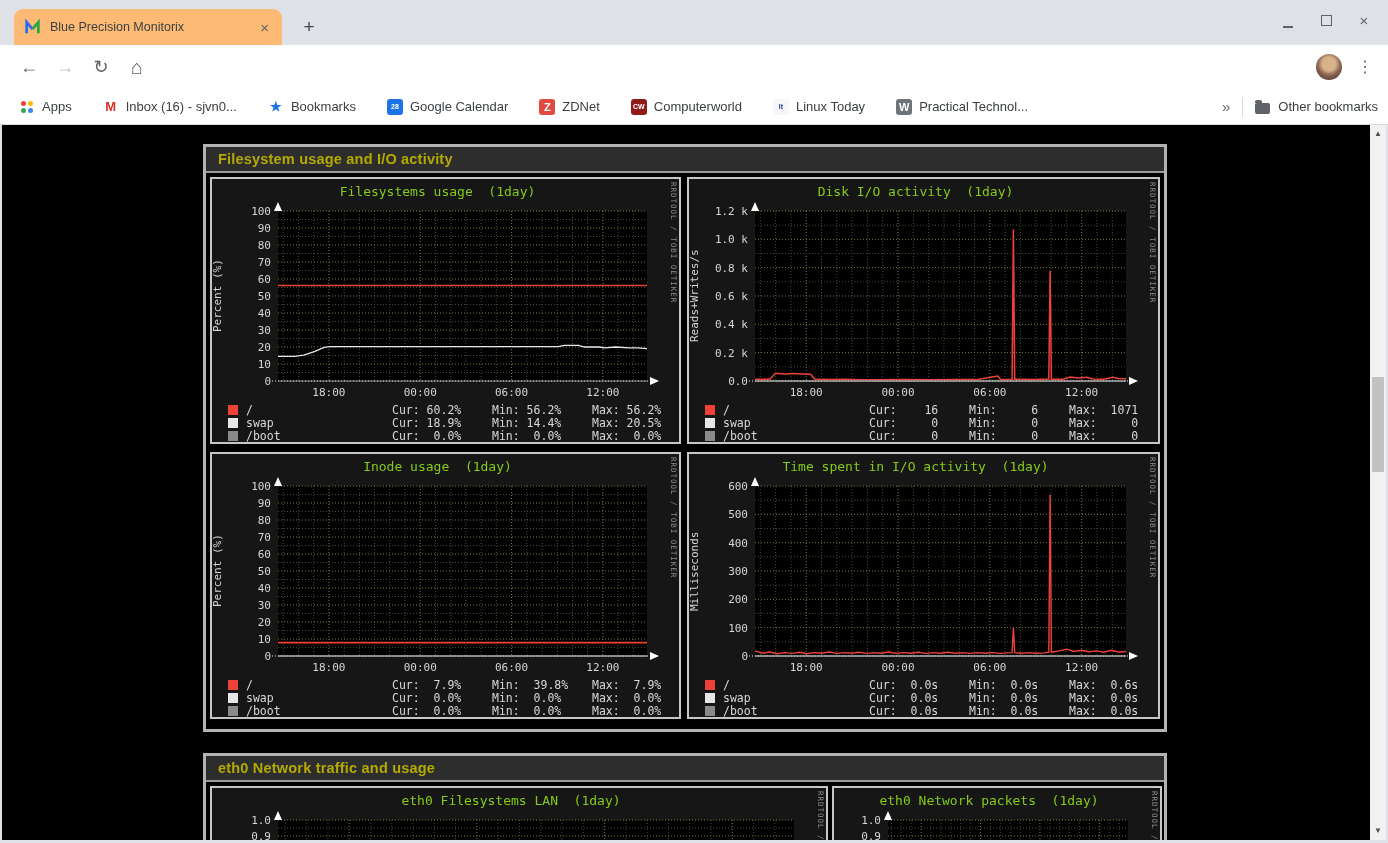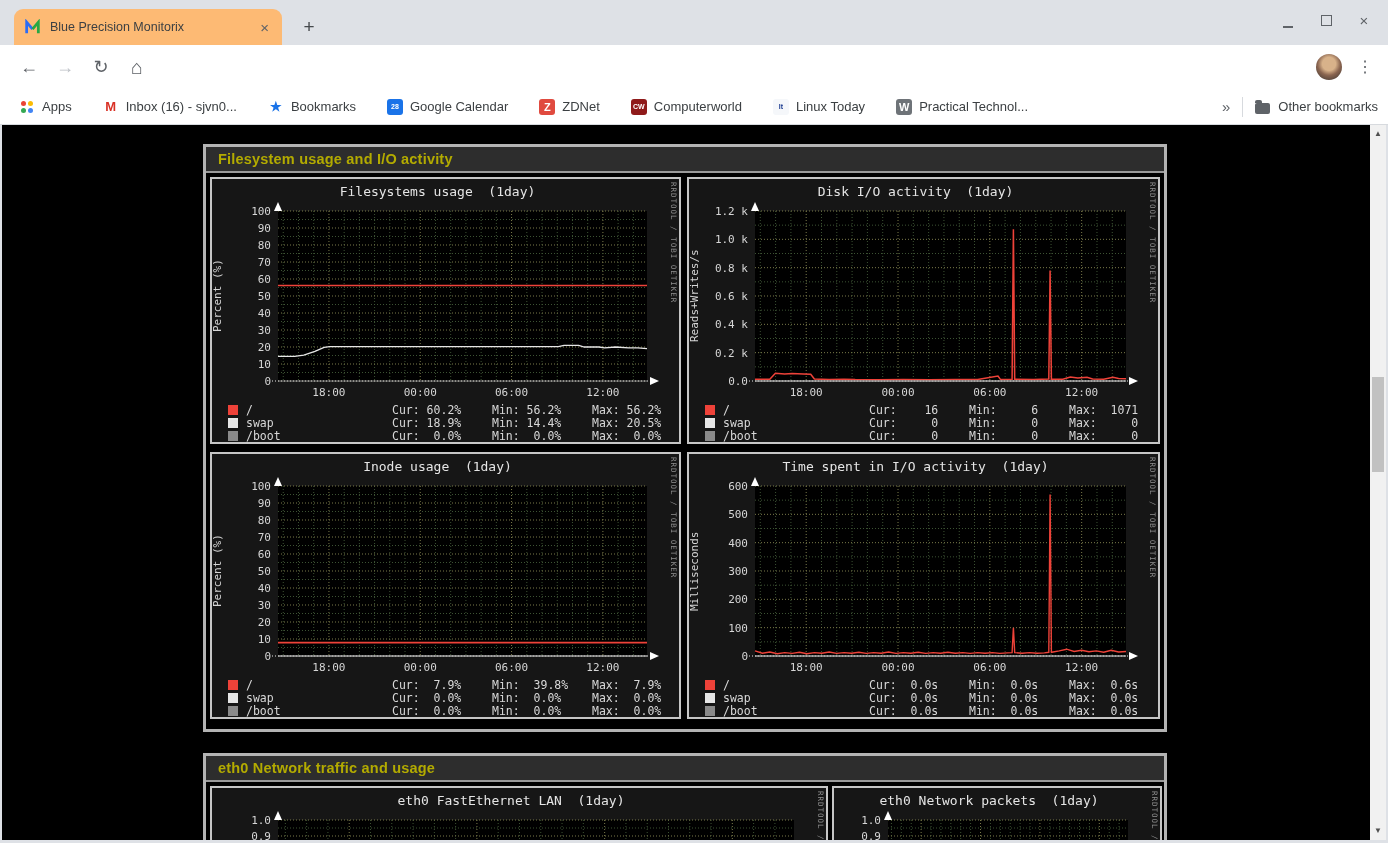--- a/index.html
+++ b/index.html
@@ -90,21 +90,21 @@
   .sec2{left:201px;top:628px;width:964px;height:560px;}
   .sec-header{height:24px;background:#2d2d2d;border-bottom:2px solid #9a9a9a;display:flex;align-items:center;}
   .sec-title{color:#b3ab00;font-weight:700;font-size:14.5px;padding-left:12px;letter-spacing:.2px;}
   .panel{position:absolute;background:#161616;border:2px solid #c6c6c6;box-sizing:border-box;overflow:hidden;}
   .p0{left:4px;top:30px;width:471px;height:267px;}
   .p1{left:481px;top:30px;width:473px;height:267px;}
   .p2{left:4px;top:305px;width:471px;height:267px;}
   .p3{left:481px;top:305px;width:473px;height:267px;}
   .p4{left:4px;top:30px;width:618px;height:300px;}
   .p5{left:626px;top:30px;width:330px;height:300px;}
-  .c-title{position:absolute;left:0;right:16px;top:5px;text-align:center;color:#e5e5e5;
+  .c-title{position:absolute;left:0;right:16px;top:5px;text-align:center;color:#84cc16;
            font:13px "DejaVu Sans Mono",monospace;white-space:pre;}
   .watermark{position:absolute;right:1px;top:3px;color:#8f8f8f;font:7.5px "DejaVu Sans Mono",monospace;
              writing-mode:vertical-rl;letter-spacing:1px;}
   .ylab{position:absolute;left:-1px;color:#d6d6d6;font:11px "DejaVu Sans Mono",monospace;
         writing-mode:vertical-rl;transform:rotate(180deg);}
   .plot-svg{position:absolute;left:2px;top:22px;}
   .legend{position:absolute;left:0;top:224px;width:100%;}
   .leg-row{display:flex;align-items:center;height:13px;padding-left:16px;
            font:11.5px "DejaVu Sans Mono",monospace;color:#d8d8d8;}
   .sw{width:10px;height:10px;margin-right:8px;flex:0 0 auto;}
@@ -622,21 +622,21 @@
               </div>
             </div>
           </div>
       </div>
       <div class="section sec2">
         <div class="sec-header">
           <span class="sec-title">eth0 Network traffic and usage</span>
         </div>
         <div class="panel p4">
             <div class="watermark">RRDTOOL / TOBI OETIKER</div>
-            <div class="c-title">eth0 FastEthernet LAN  (1day)</div>
+            <div class="c-title">eth0 Filesystems LAN  (1day)</div>
             <svg class="plot-svg" width="594" height="190">
               <rect x="64" y="10" width="516" height="160" fill="#000"></rect>
               <line x1="135.20800000000003" y1="10" x2="135.20800000000003" y2="170" stroke="#7a7a4a" stroke-width="1" stroke-dasharray="1,2"></line>
               <line x1="113.923" y1="10" x2="113.923" y2="170" stroke="#3c5233" stroke-width="1" stroke-dasharray="1,2"></line>
               <line x1="92.638" y1="10" x2="92.638" y2="170" stroke="#3c5233" stroke-width="1" stroke-dasharray="1,2"></line>
               <line x1="71.353" y1="10" x2="71.353" y2="170" stroke="#3c5233" stroke-width="1" stroke-dasharray="1,2"></line>
               <line x1="156.493" y1="10" x2="156.493" y2="170" stroke="#3c5233" stroke-width="1" stroke-dasharray="1,2"></line>
               <line x1="177.77800000000002" y1="10" x2="177.77800000000002" y2="170" stroke="#3c5233" stroke-width="1" stroke-dasharray="1,2"></line>
               <line x1="199.06300000000002" y1="10" x2="199.06300000000002" y2="170" stroke="#3c5233" stroke-width="1" stroke-dasharray="1,2"></line>
               <line x1="220.348" y1="10" x2="220.348" y2="170" stroke="#3c5233" stroke-width="1" stroke-dasharray="1,2"></line>

